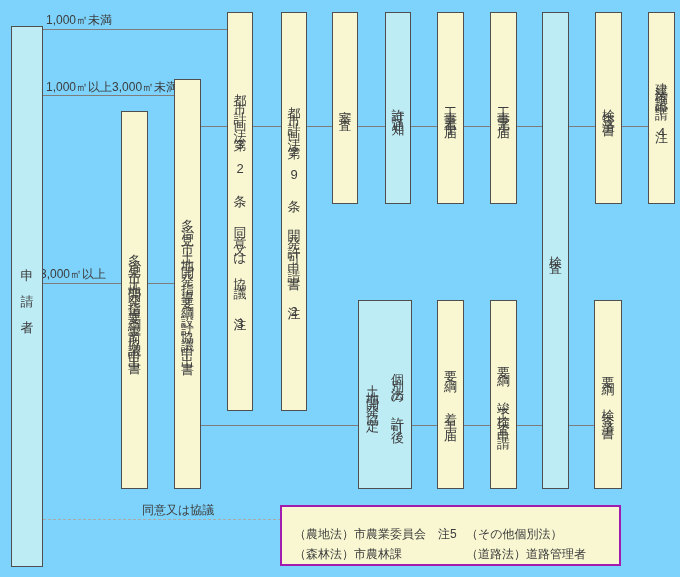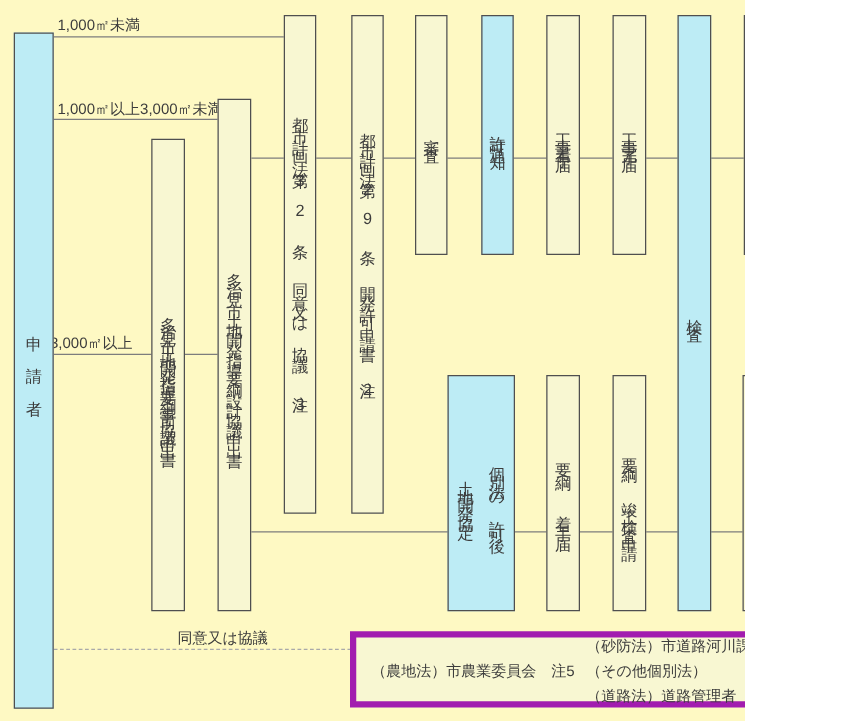--- a/index.html
+++ b/index.html
@@ -1,39 +1,39 @@
 <!DOCTYPE html>
 <html><head>
 <meta charset="utf-8">
 <style>
   html,body{margin:0;padding:0;background:#ffffff;}
   .canvas{
-    position:relative;width:596px;height:577px;background:#fef9c3;overflow:hidden;
+    position:relative;width:680px;height:577px;background:#7dd3fc;overflow:hidden;
     font-family:"Liberation Sans","DejaVu Sans",sans-serif;color:#3c3c3c;
   }
   .hline{position:absolute;height:1px;background:#7d7d7d;}
   .dline{position:absolute;height:0;border-top:1px dashed #a9a9a9;}
   .line-label{position:absolute;font-size:12px;line-height:14px;white-space:nowrap;color:#3c3c3c;}
   .vbox{
     position:absolute;box-sizing:border-box;border:1px solid #4f4f4f;
     writing-mode:vertical-rl;text-orientation:upright;
     display:flex;align-items:center;justify-content:center;
     font-size:13px;line-height:1;white-space:nowrap;
   }
   .yellow{background:#f8f7d2;}
   .cyan{background:#bdecf5;}
   .agreement{display:block;}
   .vcol{
     position:absolute;top:50%;transform:translateY(-50%);
     writing-mode:vertical-rl;text-orientation:upright;
     font-size:13px;line-height:1;letter-spacing:7px;white-space:nowrap;
   }
   .legend{
-    position:absolute;box-sizing:border-box;border:5px solid #a21caf;background:#f8f7d2;
-    display:flex;flex-direction:row;align-items:center;
+    position:absolute;box-sizing:border-box;border:2px solid #a21caf;background:#f8f7d2;
+    display:flex;flex-direction:row;align-items:flex-end;
     font-size:12px;line-height:20px;padding:2px 0 0 12px;
   }
   .legend-col{display:flex;flex-direction:column;white-space:nowrap;}
   .legend-col.left{width:172px;}
 </style>
 </head>
 <body>
 
 <div class="canvas">
 
@@ -69,21 +69,21 @@
     <span class="vcol" style="right:7px;">個別法の許可後</span>
     <span class="vcol" style="left:7px;">土地開発協定</span>
   </div>
   <div class="vbox yellow" style="left:437px;top:300px;width:27px;height:189px;letter-spacing:9px;">要綱　着手届</div>
   <div class="vbox yellow" style="left:490px;top:300px;width:27px;height:189px;letter-spacing:7px;">要綱　竣工検査申請</div>
   <div class="vbox yellow" style="left:594px;top:300px;width:28px;height:189px;letter-spacing:6px;">要綱　検査済書</div>
 
   <div class="legend" style="left:280px;top:505px;width:341px;height:61px;">
     <div class="legend-col left">
       <span>（農地法）市農業委員会　注5</span>
+      <span>（森林法）市農林課</span>
     </div>
     <div class="legend-col">
-      <span>（砂防法）市道路河川課</span>
       <span>（その他個別法）</span>
       <span>（道路法）道路管理者</span>
     </div>
   </div>
 
 </div>
 
 </body></html>

